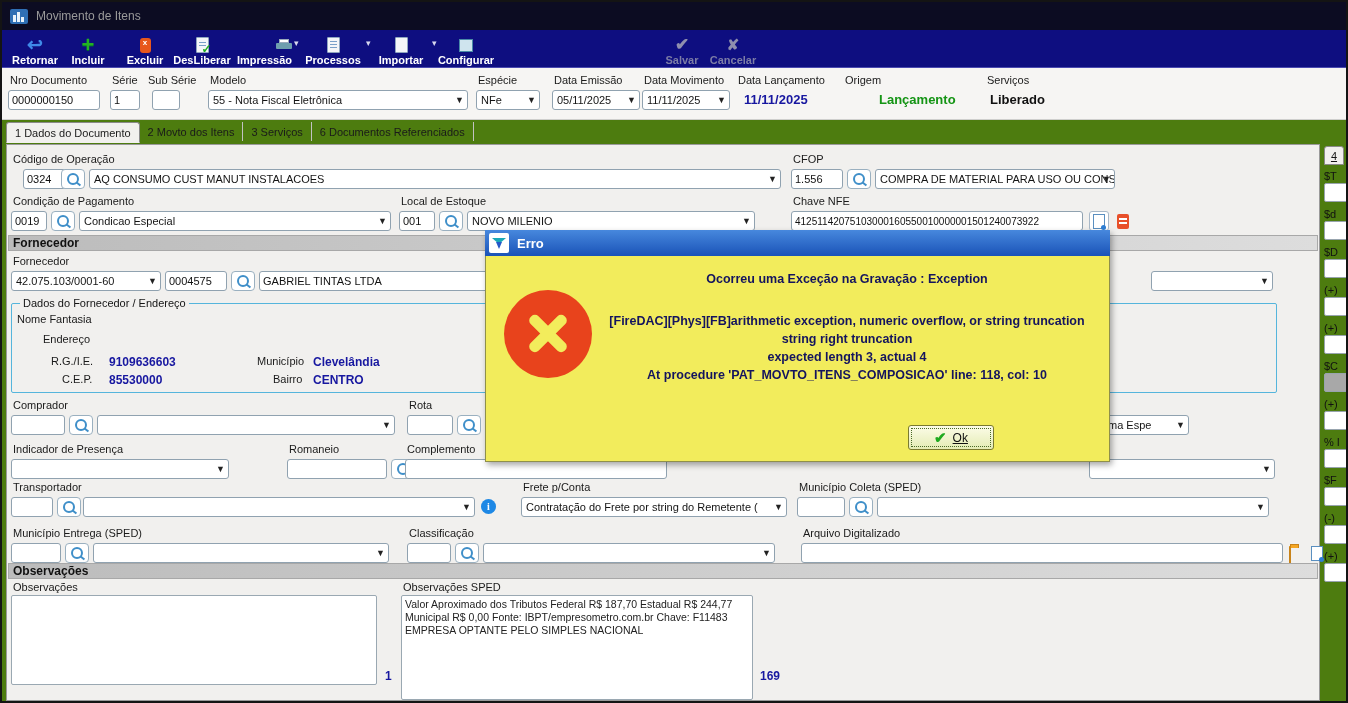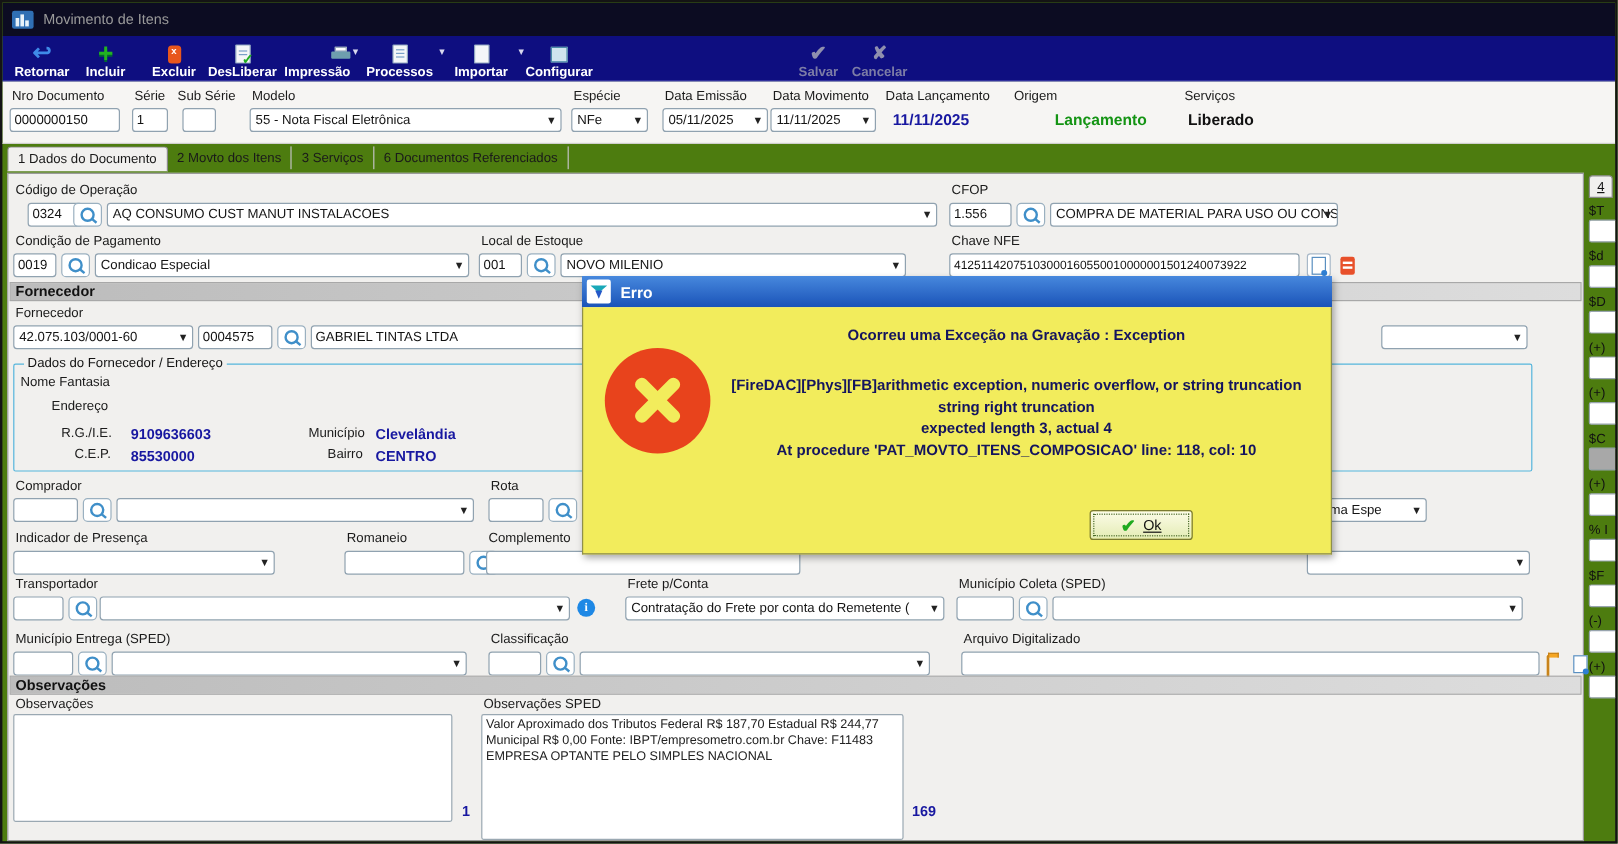--- a/index.html
+++ b/index.html
@@ -333,21 +333,21 @@
     <input class="inp" style="left: 4px; top: 352px; width: 42px;">
     <div class="magbtn" style="left:50px;top:352px;">
         <span class="mag"></span>
       </div>
     <div class="combo" style="left:76px;top:352px;width:392px;">
         <span class="arr">▼</span>
       </div>
     <div class="infoi" style="left:474px;top:354px;">i</div>
     <span class="lbl" style="left:516px;top:336px;">Frete p/Conta</span>
     <div class="combo" style="left:514px;top:352px;width:266px;">
-      <span>Contratação do Frete por conta do Remetente ( </span>
+      <span>Contratação do Frete por string do Remetente ( </span>
         <span class="arr">▼</span>
     </div>
     <span class="lbl" style="left:792px;top:336px;">Município Coleta (SPED)</span>
     <input class="inp" style="left: 790px; top: 352px; width: 48px;">
     <div class="magbtn" style="left:842px;top:352px;">
         <span class="mag"></span>
       </div>
     <div class="combo" style="left:870px;top:352px;width:392px;">
         <span class="arr">▼</span>
       </div>

